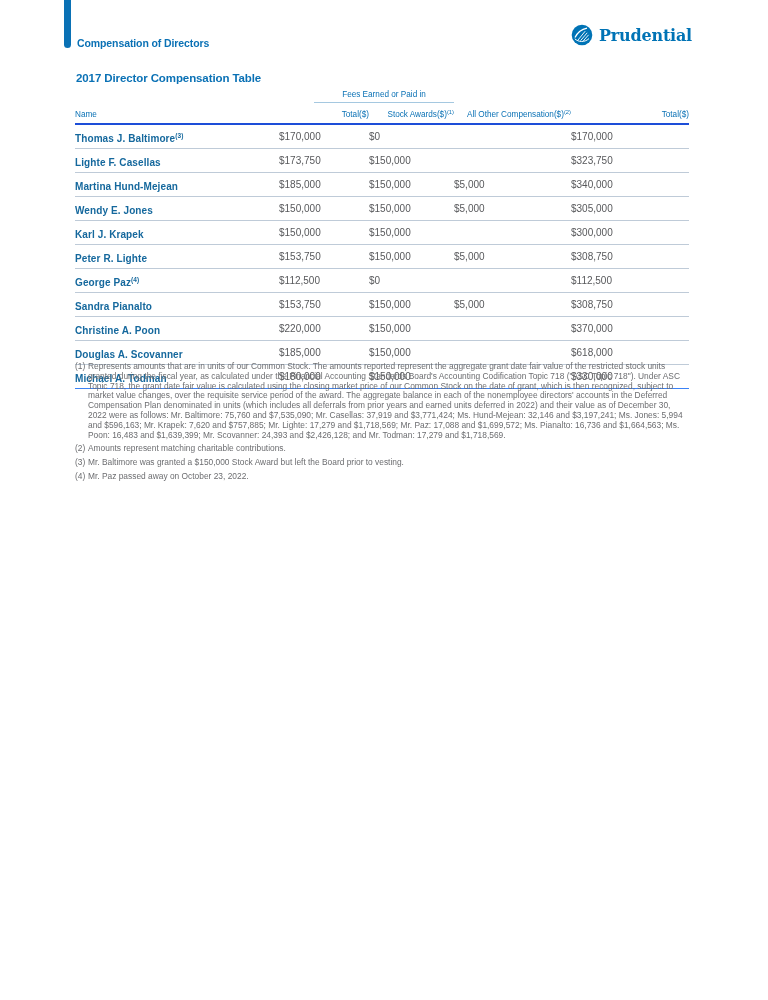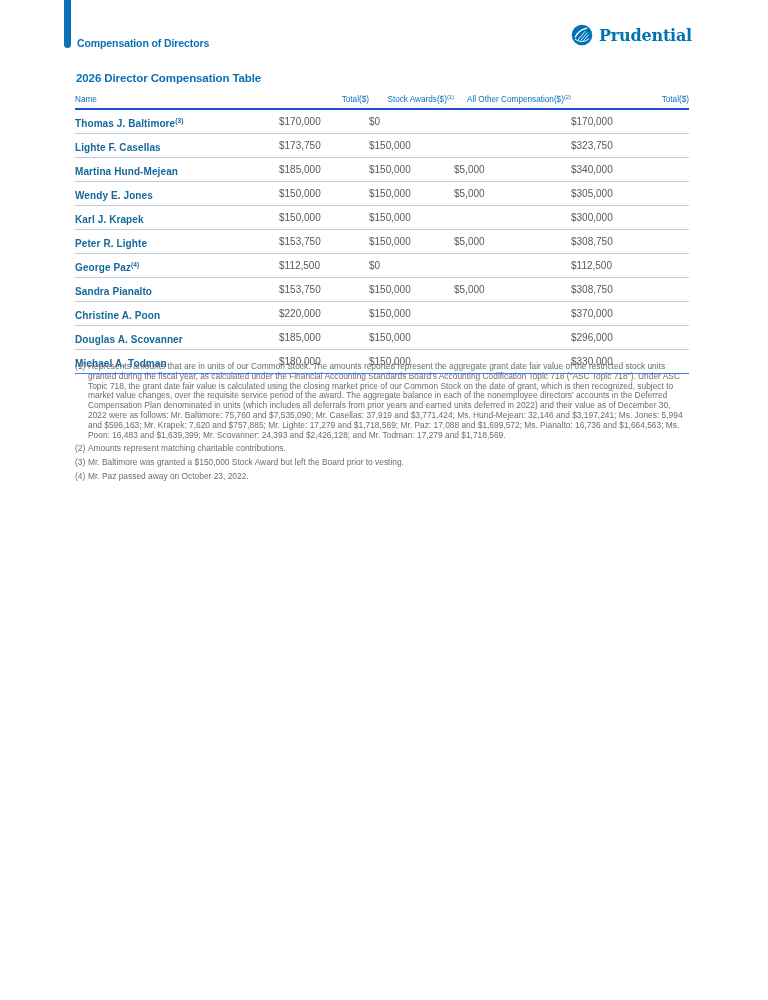--- a/index.html
+++ b/index.html
@@ -147,32 +147,40 @@
         <path d="M4 13.5 C6.5 8.5 10 5.5 16 4.2" stroke="#ffffff" stroke-width="1.3" fill="none"></path>
         <path d="M7 16 L14.2 7.2" stroke="#ffffff" stroke-width="0.9" fill="none"></path>
         <path d="M9.6 16.6 L16.2 8.8" stroke="#ffffff" stroke-width="0.9" fill="none"></path>
         <path d="M12.2 17 L17.6 10.8" stroke="#ffffff" stroke-width="0.9" fill="none"></path>
         <path d="M3.8 14.8 C7.5 18.2 13.5 18.6 18 14.6" stroke="#ffffff" stroke-width="1" fill="none"></path>
       </svg>
     </span>
     <span class="logo-word">Prudential</span>
   </div>
 
-  <h1 class="title">2026 Director Compensation Table</h1>
+  <h1 class="title">2017 Director Compensation Table</h1>
 
   <div class="table-wrap">
     <table>
       <colgroup>
         <col class="c-name">
           <col class="c-cash">
           <col class="c-stock">
           <col class="c-other">
           <col class="c-total">
       </colgroup>
       <thead>
+        <tr class="spanner-row">
+          <td></td>
+          <td colspan="2">
+            <div class="spanner">Fees Earned or Paid in</div>
+          </td>
+          <td></td>
+          <td></td>
+        </tr>
         <tr class="head-row">
           <th class="th-name">Name</th>
           <th>Total($)</th>
           <th><span>Stock Awards($)</span><sup>(1)</sup></th>
           <th><span>All Other Compensation($)</span><sup>(2)</sup></th>
           <th>Total($)</th>
         </tr>
       </thead>
       <tbody>
 
@@ -246,21 +254,21 @@
             <td>$150,000</td>
             <td></td>
             <td>$370,000</td>
           </tr>
 
           <tr class="data-row">
             <td class="td-name"><span>Douglas A. Scovanner</span><sup></sup></td>
             <td>$185,000</td>
             <td>$150,000</td>
             <td></td>
-            <td>$296,000</td>
+            <td>$618,000</td>
           </tr>
 
           <tr class="data-row">
             <td class="td-name"><span>Michael A. Todman</span><sup></sup></td>
             <td>$180,000</td>
             <td>$150,000</td>
             <td></td>
             <td>$330,000</td>
           </tr>
         </tbody>

